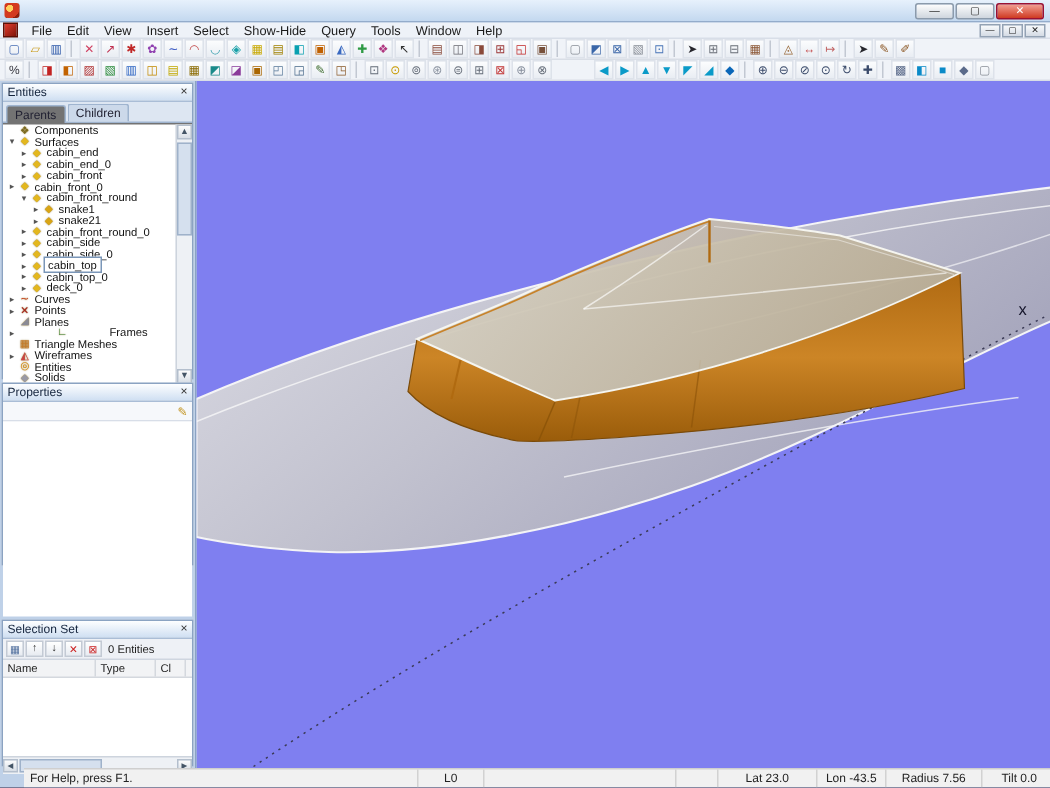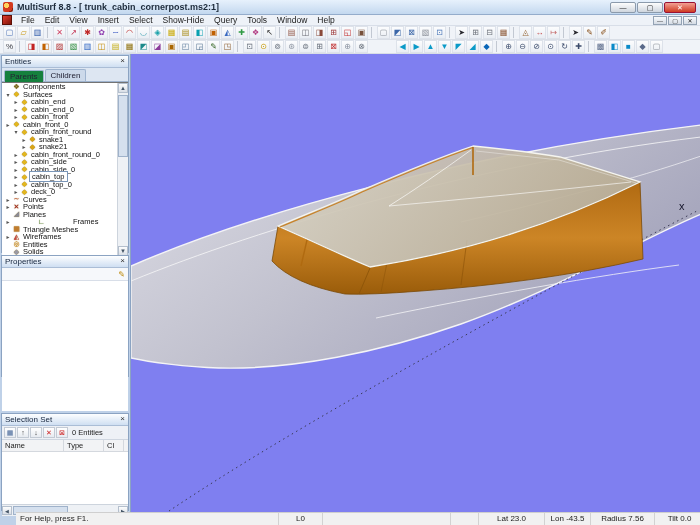--- a/index.html
+++ b/index.html
@@ -36,21 +36,21 @@
   .tgap{width:26px;border:none;background:transparent;}
   
   .dock{position:absolute;left:0;top:54px;width:130px;height:458px;background:#bfd1e8;}
   .panel{position:absolute;left:1px;width:128px;border:1px solid #8ba3c2;background:#f4f6f9;box-sizing:border-box;}
   .ptitle{height:11px;background:linear-gradient(#fdfeff,#cfdff2);border-bottom:1px solid #aabdd6;
     font-size:8px;color:#13233c;padding-left:3px;line-height:11px;display:flex;}
   .pclose{margin-left:auto;margin-right:3px;font-size:8px;line-height:10px;color:#333;}
   .tabs{height:13px;background:#dde6f2;display:flex;align-items:flex-end;padding-left:2px;border-bottom:1px solid #9fb4cf;}
   .tab{font-size:8px;padding:1px 5px;border:1px solid #9fb4cf;border-bottom:none;background:#ccd9ea;color:#223;
     border-radius:2px 2px 0 0;margin-right:1px;line-height:9px;}
-  .tab.on{background:#15803d;position:relative;top:1px;}
+  .tab.on{background:#737373;position:relative;top:1px;}
   .tree{position:relative;background:#fff;overflow:hidden;height:173px;border-top:1px solid #737373;}
   .trow{height:7.5px;display:flex;align-items:center;white-space:nowrap;}
   .exp{width:8px;font-size:6px;color:#555;text-align:center;flex:none;}
   .tic{width:9px;font-size:7px;text-align:center;flex:none;text-shadow:0 0 1px #7a5a00;}
   .tlb{font-size:7.5px;color:#111;padding:0 2px;}
   .tlb.sel{border:1px solid #7a96b8;background:#fff;}
   .vscroll{position:absolute;right:0;top:0;width:10px;height:173px;background:#eef1f5;border-left:1px solid #cdd4dd;}
   .varr{height:10px;font-size:6px;text-align:center;color:#456;background:linear-gradient(#fdfdfd,#d8dee6);
     border:1px solid #b4bfcd;line-height:9px;box-sizing:border-box;}
   .varr.dn{position:absolute;bottom:0;width:10px;box-sizing:border-box;}
@@ -79,21 +79,20 @@
     text-align:center;box-sizing:border-box;flex:none;overflow:hidden;white-space:nowrap;}
   .sf.sl{text-align:left;padding-left:4px;}
 </style>
 </head>
 <body>
 
 <div id="app">
 
   <div class="titlebar">
     <span class="appicon"></span>
-    <span class="wtitle">MultiSurf 8.8 - [ trunk_cabin_cornerpost.ms2:1]</span>
     <span class="winbtns">
       <span class="wbtn">—</span>
       <span class="wbtn">▢</span>
       <span class="wbtn close">✕</span>
     </span>
   </div>
 
   <div class="menubar">
     <span class="mdiicon"></span>
     <span style="display:flex;">

